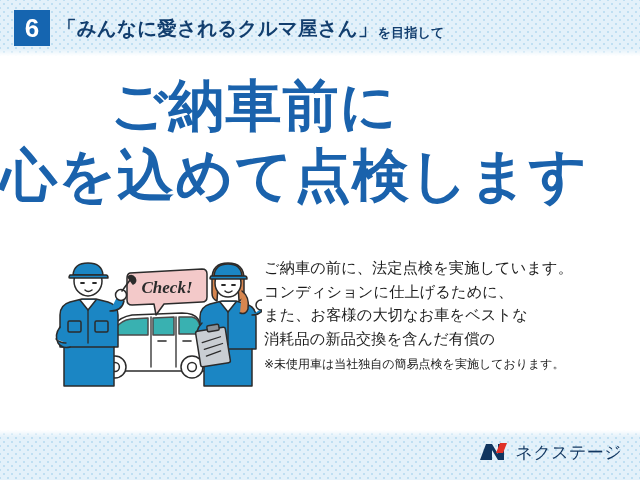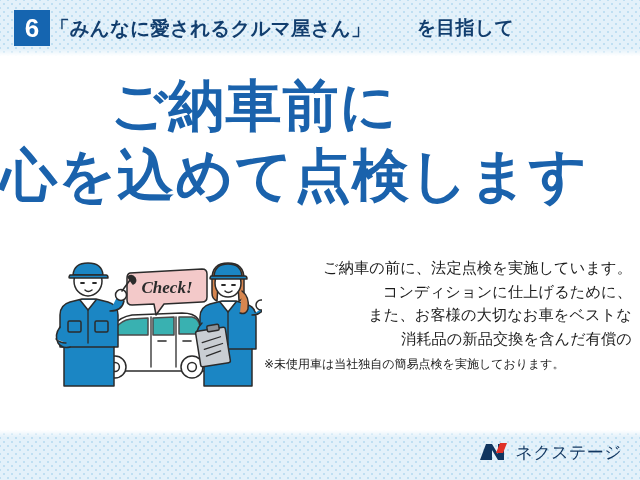--- a/index.html
+++ b/index.html
@@ -48,28 +48,28 @@
   }
   #step-badge {
     width:36px; height:36px; margin-left:14px;
     background:#1565b0;
     color:#ffffff;
     display:flex; align-items:center; justify-content:center;
     font-size:26px; font-weight:bold; line-height:1;
     letter-spacing:0;
   }
   #header-title {
-    margin-left:0;
+    margin-left:7px;
     color:#123e6e;
     font-weight:bold;
     white-space:nowrap;
-    display:flex; align-items:center;gap:46px;
+    display:flex; align-items:flex-end;
   }
   #header-title-main   { font-size:19.5px; letter-spacing:0.2px; }
-  #header-title-suffix { font-size:19px; letter-spacing:0.2px; }
+  #header-title-suffix { font-size:13px; letter-spacing:0.2px; }
 
   
   #headline {
     position:absolute; top:78px; left:0; width:508px;
     text-align:center;
     color:#1a62ac;
     font-weight:bold;
     line-height:1.0;
     z-index:4;
   }
@@ -87,21 +87,20 @@
     position:absolute; top:256px; left:264px; width:368px;
     color:#1c1c1c;
     z-index:4;
   }
   .copy-line {
     display:block;
     font-size:15.2px;
     line-height:23.5px;
     white-space:nowrap;
     letter-spacing:0.1px;
-    text-align:right;
   }
   #copy-note {
     display:block;
     font-size:12px;
     line-height:22px;
     margin-top:3px;
     white-space:nowrap;
     letter-spacing:0px;
   }
 

